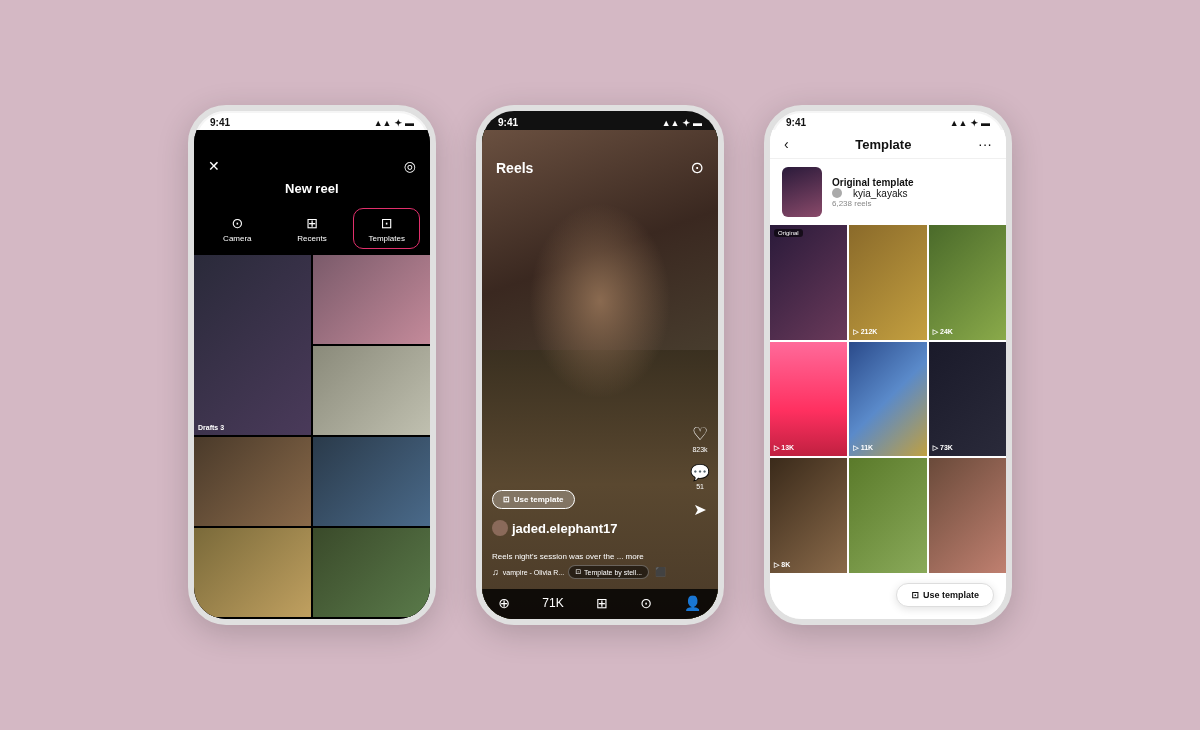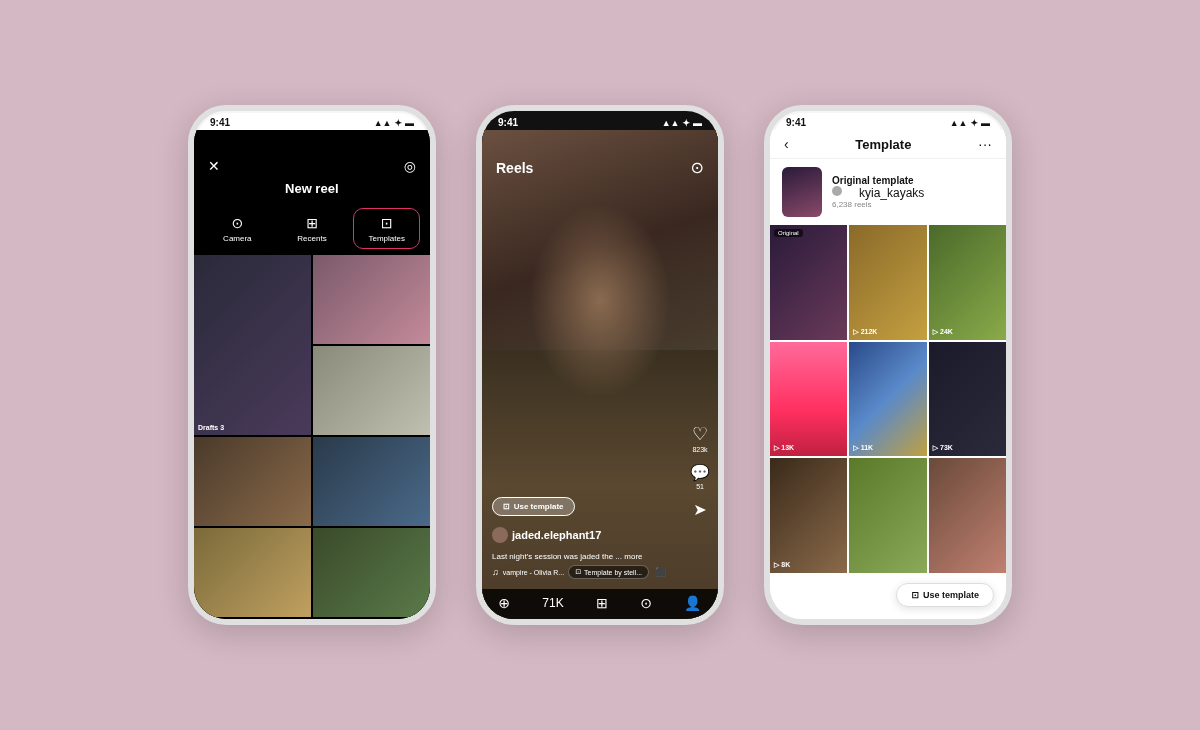--- a/index.html
+++ b/index.html
@@ -136,21 +136,21 @@
       position: absolute; bottom: 0; left: 0; right: 0; z-index: 10;
       padding: 0 10px 40px;
     }
     .use-template-btn {
       display: inline-flex; align-items: center; gap: 4px;
       background: rgba(255,255,255,0.25); border: 1.5px solid #fff;
       border-radius: 16px; padding: 4px 10px;
       color: #fff; font-size: 8px; font-weight: 600;
       margin-bottom: 6px;
     }
-    .username { color: #fff; font-size: 11px; font-weight: 600; margin-bottom: 9px; display: flex; align-items: center; gap: 4px; }
+    .username { color: #fff; font-size: 13px; font-weight: 600; margin-bottom: 16px; display: flex; align-items: flex-end; gap: 4px; }
     .username .avatar-small { width: 16px; height: 16px; border-radius: 50%; background: #8a6a5a; }
     .caption { color: #fff; font-size: 8px; margin-bottom: 4px; }
     .song-row { display: flex; align-items: center; gap: 4px; }
     .song-text { color: #fff; font-size: 7px; }
     .template-pill {
       display: inline-flex; align-items: center; gap: 3px;
       background: rgba(0,0,0,0.5); border: 1px solid rgba(255,255,255,0.3);
       border-radius: 10px; padding: 2px 6px;
       color: #fff; font-size: 7px;
     }
@@ -175,21 +175,21 @@
     .phone3-header .more-icon { font-size: 14px; color: #111; }
 
     .original-template-row {
       display: flex; align-items: center; gap: 10px;
       padding: 8px 12px;
       background: #fff;
     }
     .ot-thumb { width: 40px; height: 50px; border-radius: 6px; background: linear-gradient(135deg, #3a2a4a, #8a4a6a); flex-shrink: 0; overflow: hidden; position: relative; }
     .ot-info { flex: 1; }
     .ot-title { font-size: 10px; font-weight: 700; color: #111; }
-    .ot-user { font-size: 12px; color: #111; display: flex; gap: 17px; }
+    .ot-user { font-size: 10px; color: #111; display: flex; gap: 11px; }
     .ot-user-dot { width: 10px; height: 10px; border-radius: 50%; background: #aaa; }
     .ot-reels { font-size: 8px; color: #888; }
 
     .phone3-grid {
       flex: 1;
       display: grid;
       grid-template-columns: 1fr 1fr 1fr;
       gap: 2px;
       padding: 0 0 2px;
       overflow: hidden;
@@ -313,21 +313,21 @@
       <div style="margin-bottom:5px;">
         <button class="use-template-btn">
           <span>⊡</span>
           <span>Use template</span>
         </button>
       </div>
       <div class="username">
         <div class="avatar-small"></div>
         <span>jaded.elephant17</span>
       </div>
-      <div class="caption">Last night's session was jaded the ... more</div>
+      <div class="caption">Reels night's session was over the ... more</div>
       <div class="song-row">
         <span style="color:#fff;font-size:9px;">♫</span>
         <span class="song-text">vampire - Olivia R...</span>
         <div class="template-pill">
           <span>⊡</span>
           <span>Template by stell...</span>
         </div>
         <span style="color:#fff;font-size:9px;margin-left:2px;">⬛</span>
       </div>
     </div>

